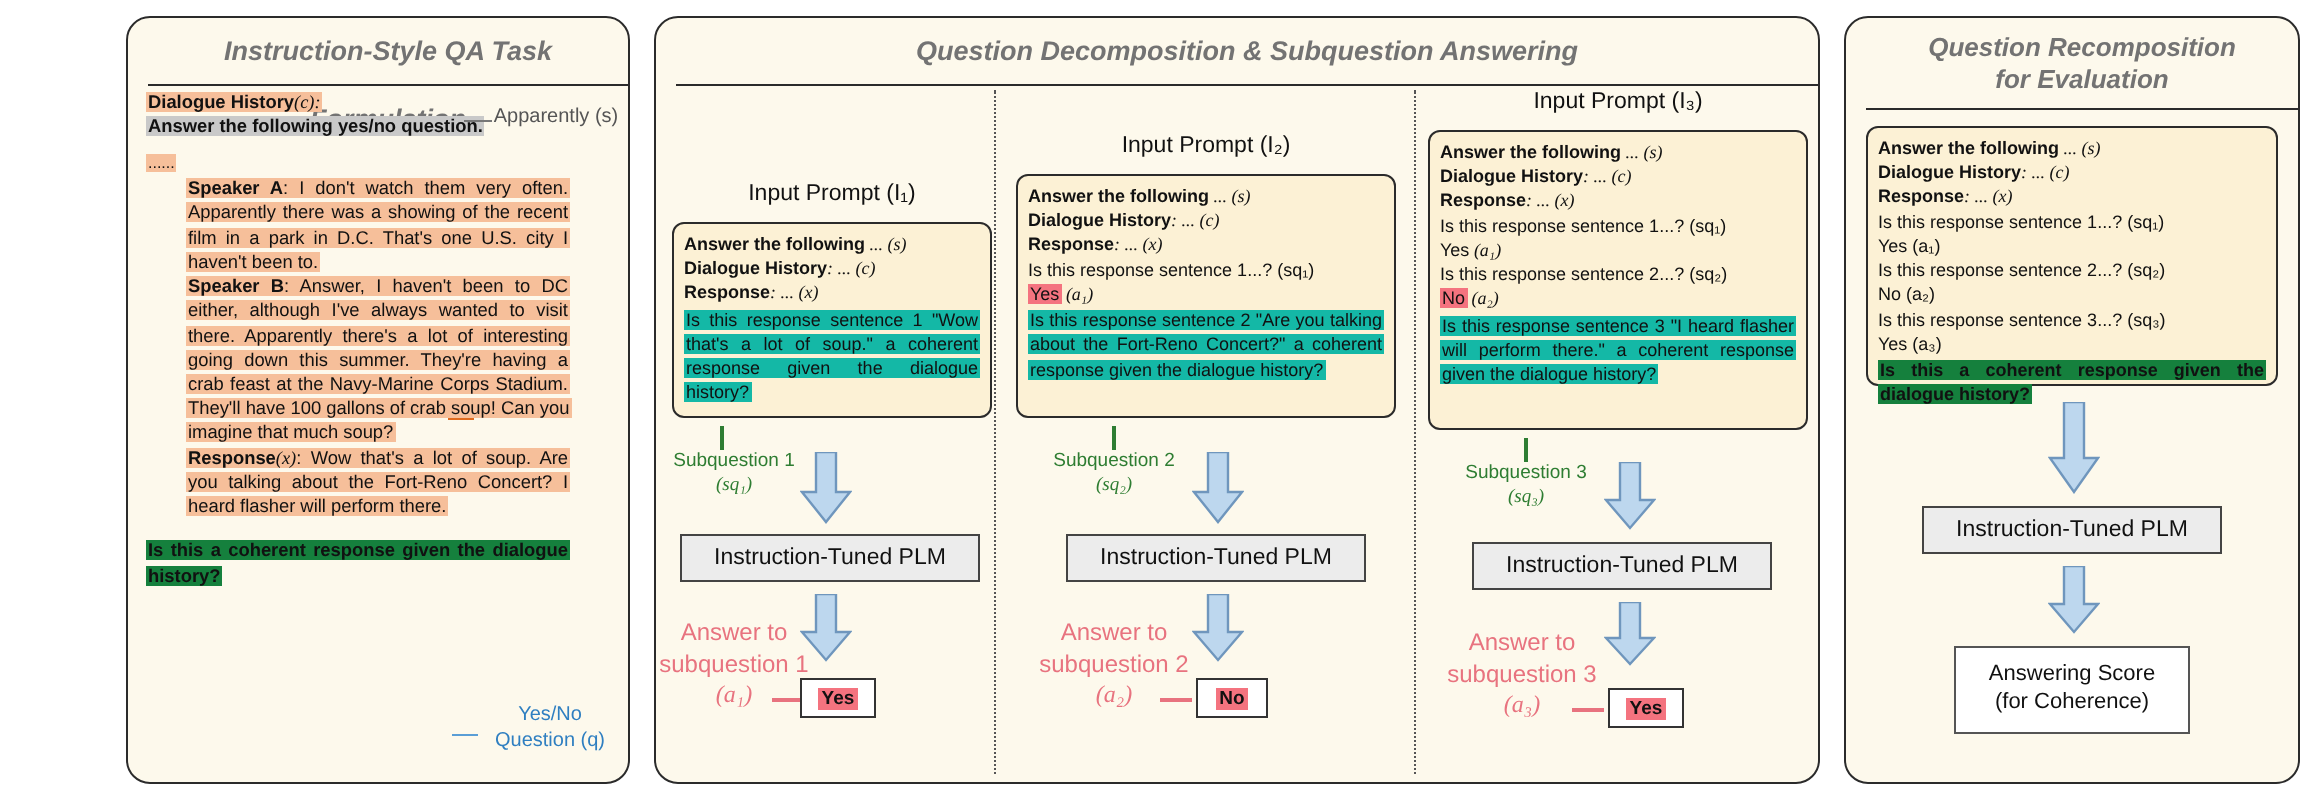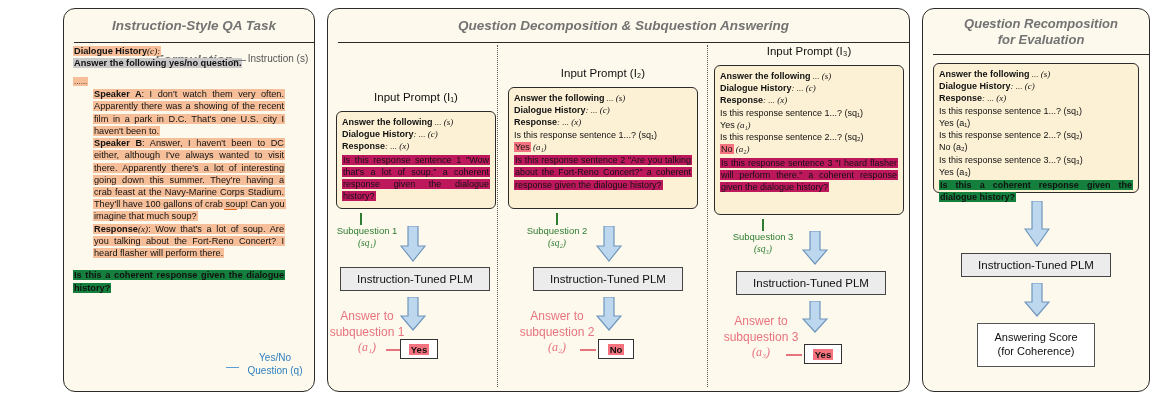--- a/index.html
+++ b/index.html
@@ -43,21 +43,21 @@
   .vdiv{
     position:absolute;top:36px;bottom:4px;width:0;
     border-left:1.6px dotted #555;
   }
 
   
   .lp-body{position:absolute;left:9px;top:36px;width:212px;}
   .hl-gray{background:#c9c9c9;}
   .hl-orange{background:#f6bf9a;}
   .hl-blue{background:#15803d;}
-  .hl-green{background:#be185d;}
+  .hl-green{background:#14b8a6;}
   .hl-red{background:#f4737f;}
 
   .lp-line{
     font-size:9.2px;color:#111;line-height:1.33;
     margin:0;
   }
   .lp-line b{font-weight:bold;}
   .lp-justify{text-align:justify;margin-left:20px;}
   .it{font-style:italic;font-family:"Liberation Serif",serif;}
 
@@ -167,21 +167,21 @@
         <span class="mark hl-orange"><b>Response</b><span class="it">(x)</span><span>: Wow that's a lot of soup. Are you talking about the Fort-Reno Concert? I heard flasher will perform there.</span></span>
       </p>
 
       <p class="lp-line lp-justify" style="margin:0;">
         <b class="mark hl-blue">Is this a coherent response given the dialogue history?</b>
       </p>
     </div>
 
     <div class="dash" style="left:168px;top:51px;width:14px;"></div>
     <div class="ann ann-gray" style="left:182px;top:44px;width:64px;">
-      <span>Instruction (s)</span>
+      <span>Apparently (s)</span>
     </div>
 
     <div class="dash dash-orange" style="left:160px;top:200px;width:13px;"></div>
 
     <div class="dash dash-blue" style="left:162px;top:358px;width:13px;"></div>
     <div class="ann ann-blue" style="left:172px;top:343px;width:78px;">
       <div>Yes/No</div>
       <div>Question (q)</div>
     </div>
   </div>

